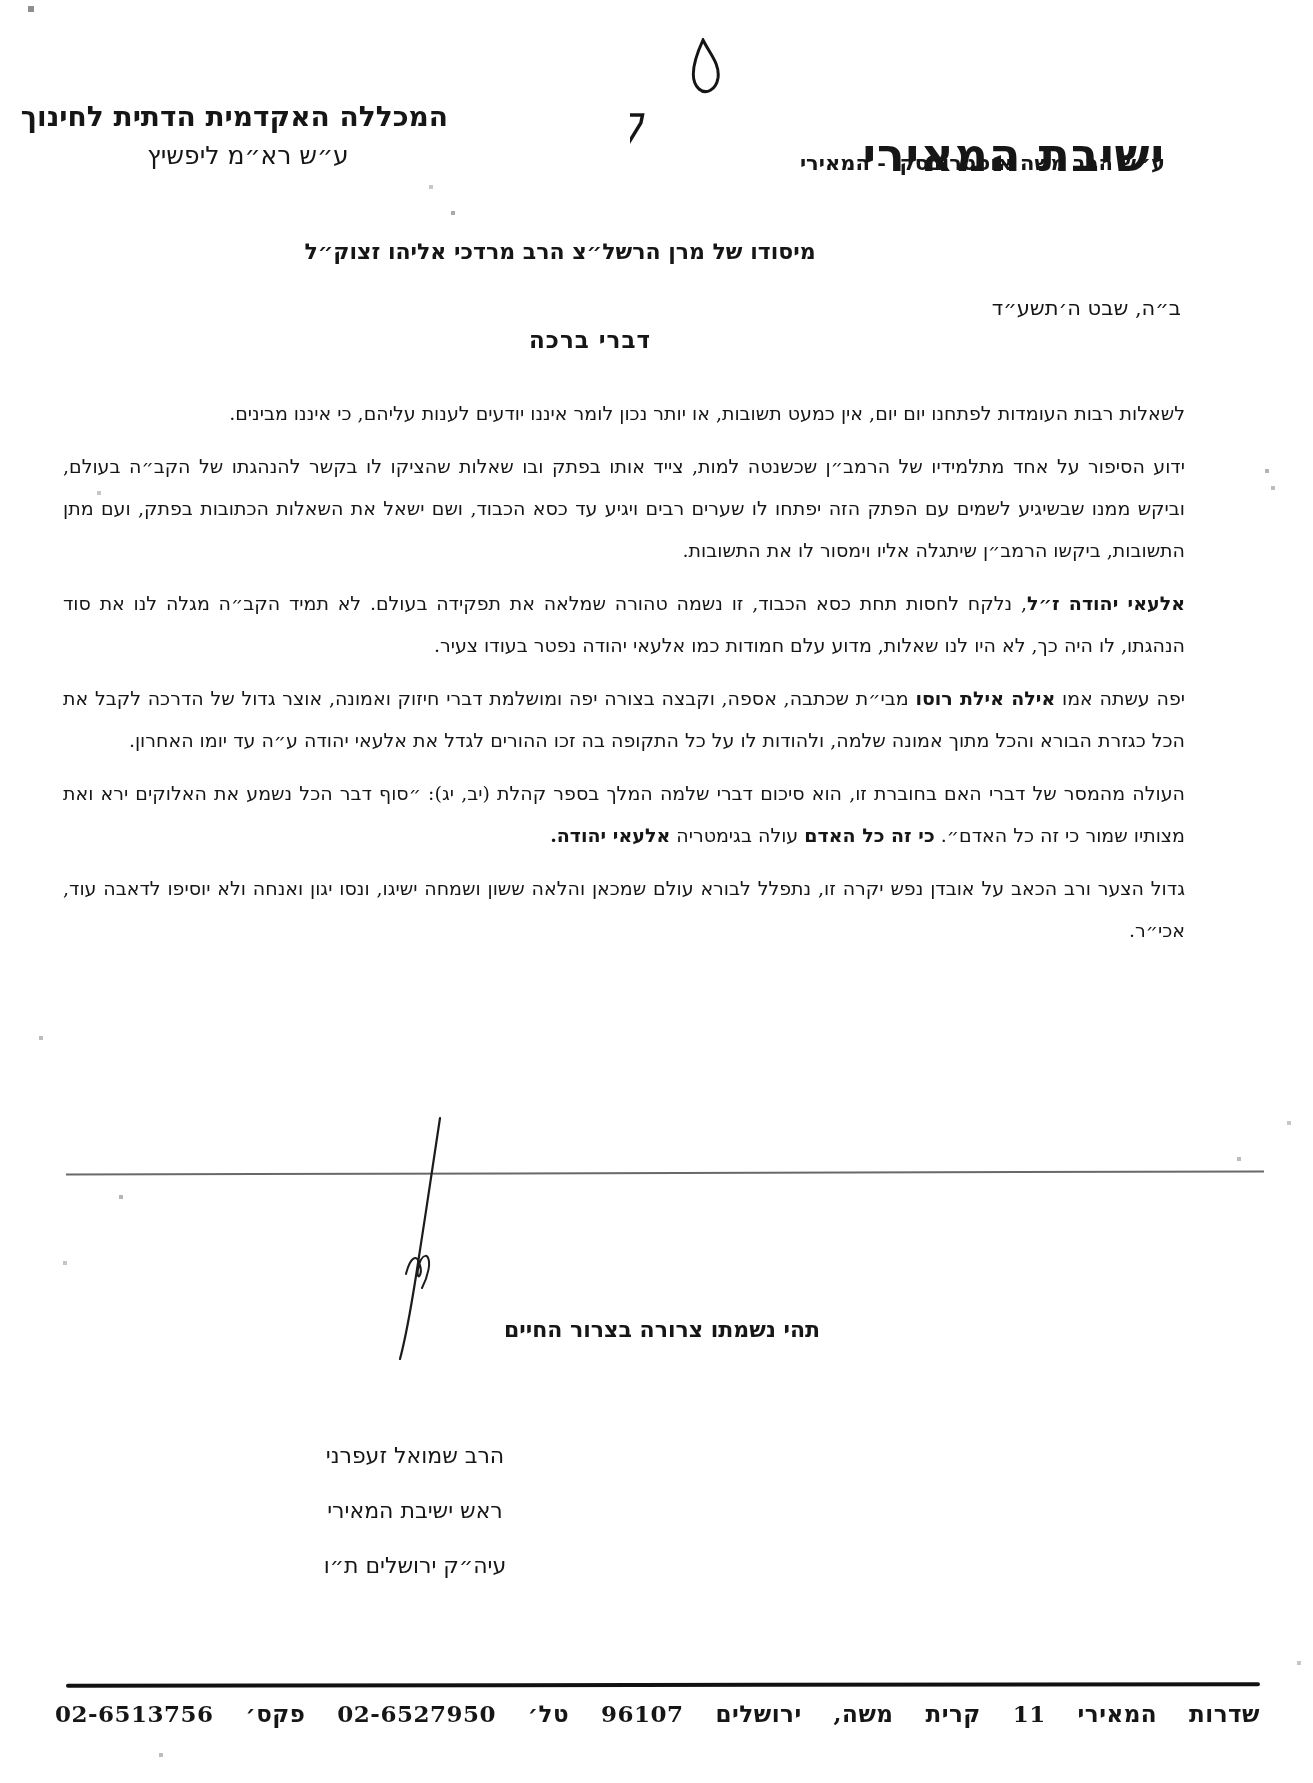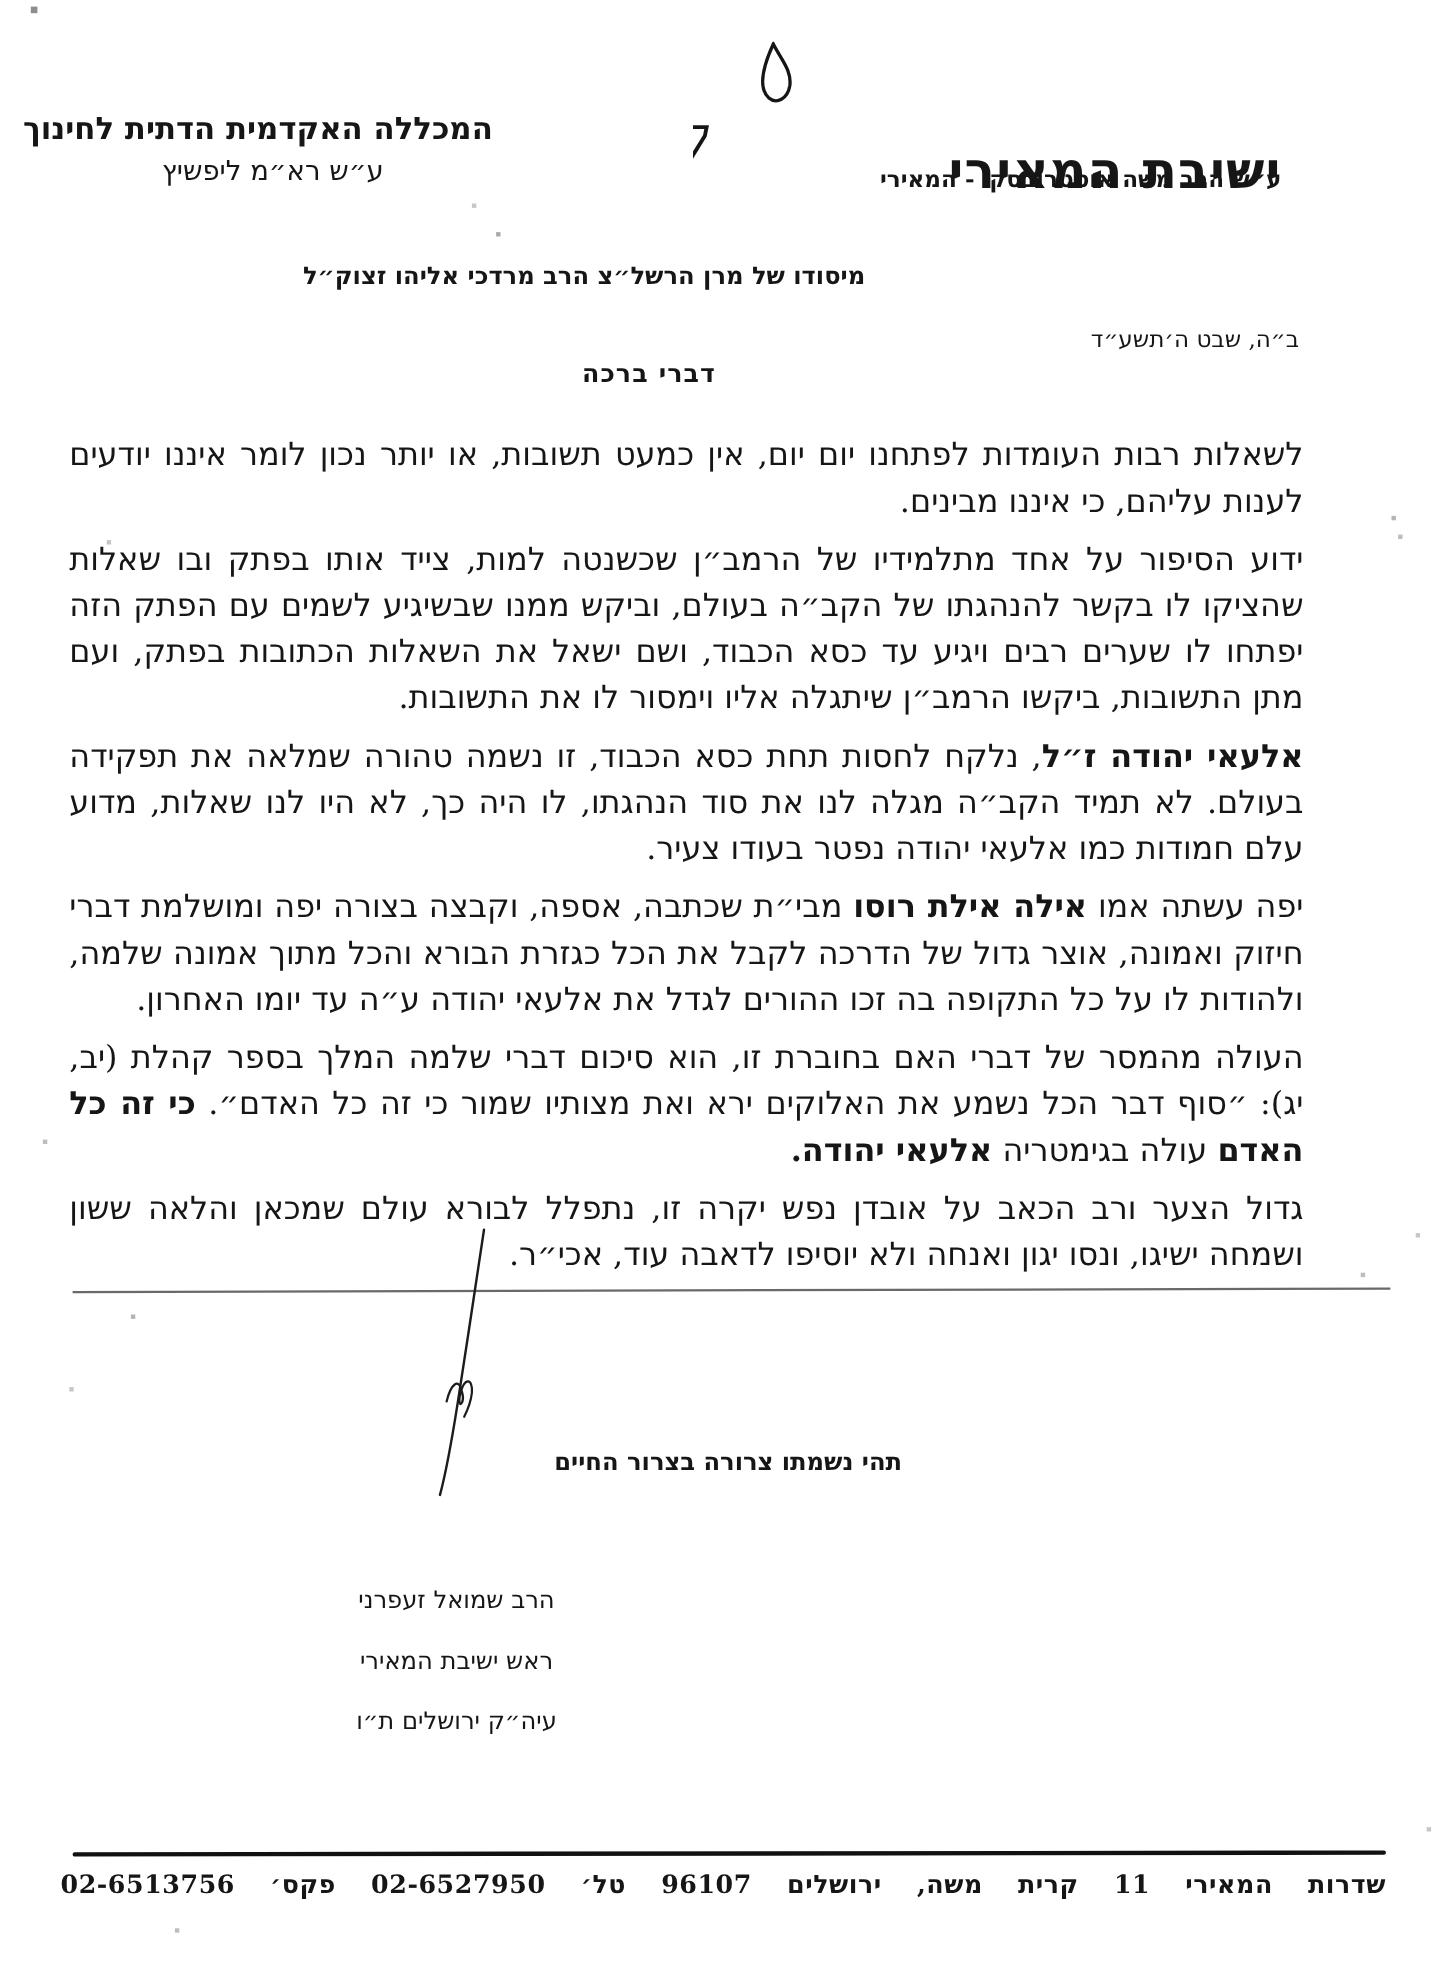--- a/index.html
+++ b/index.html
@@ -16,28 +16,28 @@
   .abs{position:absolute;}
   .b{font-weight:bold;}
 
   
   .org-right-title{top:92px;right:148px;font-size:46px;font-weight:bold;letter-spacing:1px;white-space:nowrap;margin-top:36px;}
   .org-right-sub{top:150px;right:148px;font-size:21px;font-weight:bold;white-space:nowrap;}
   .org-left{top:100px;left:48px;width:400px;text-align:center;}
   .org-left-title{font-size:28px;font-weight:bold;white-space:nowrap;}
   .org-left-sub{font-size:25px;font-weight:normal;margin-top:8px;}
   .logo-box{top:38px;left:630px;width:110px;height:196px;}
-  .founder-line{top:238px;left:12px;width:1038px;text-align:center;font-size:22px;font-weight:bold;}
+  .founder-line{top:238px;left:0;width:1038px;text-align:center;font-size:22px;font-weight:bold;padding-left:41px;}
 
   .date-line{top:296px;right:132px;font-size:21px;white-space:nowrap;}
   .letter-title{top:326px;left:470px;width:240px;text-align:center;font-size:23px;font-weight:bold;letter-spacing:1px;}
 
   
   .letter-body{top:392px;right:128px;left:63px;}
-  .para{margin:0 0 11px 0;font-size:29px;line-height:42px;text-align:justify;}
+  .para{margin:0 0 11px 0;font-size:19px;line-height:42px;text-align:justify;}
   .para:last-child{margin-bottom:0;}
 
   
   .blessing{top:1316px;left:462px;width:400px;font-size:22px;font-weight:bold;text-align:center;white-space:nowrap;}
   .sig-block{top:1428px;left:280px;width:270px;text-align:center;}
   .sig-line{font-size:22px;line-height:55px;white-space:nowrap;}
   .signature-svg{top:1116px;left:372px;width:90px;height:245px;}
 
   
   .footer-rule{top:1683px;left:66px;width:1194px;height:4px;background:#111;border-radius:2px;transform:rotate(-0.08deg);}

